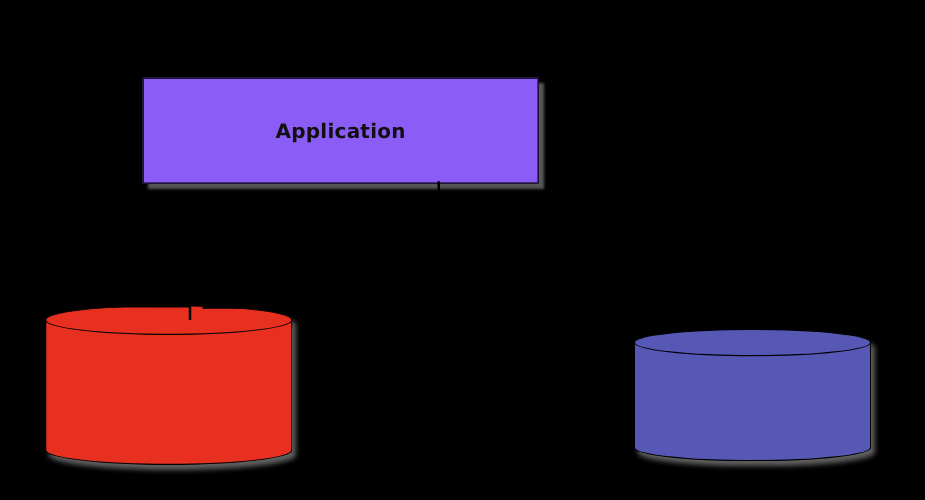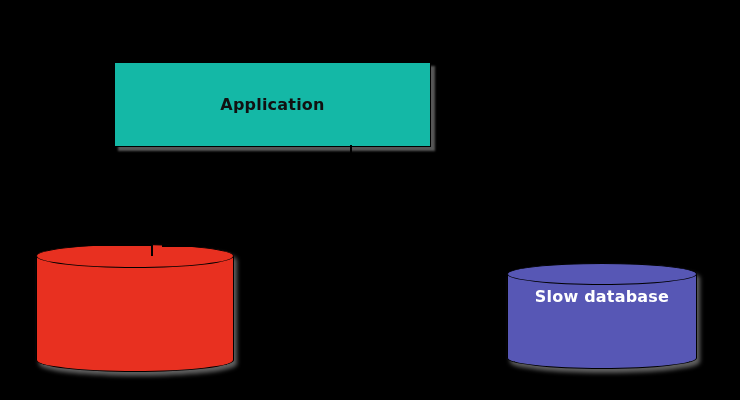--- a/index.html
+++ b/index.html
@@ -97,34 +97,33 @@
     z-index: 5;
   }
   .dash-a { left: 60px;  top: 244px; width: 92px; }
   .dash-b { left: 162px; top: 245px; width: 72px; }
 </style>
 </head>
 <body>
 
 <div class="canvas" style="background: rgb(0, 0, 0);">
 
-  <div class="app-box" style="background: #14b8a6;">
+  <div class="app-box" style="background: #8b5cf6;">
     <span class="node-label" style="color: rgb(17, 17, 17);">Application</span>
   </div>
 
   <div class="tick tick-app-bottom" style="background: rgb(0, 0, 0);"></div>
 
   <div class="cylinder cyl-memcached">
     <div class="cyl-body" style="background: rgb(232, 48, 32);"></div>
     <div class="cyl-top" style="background: rgb(232, 48, 32);"></div>
   </div>
 
   <div class="tick tick-memcached-top" style="background: rgb(0, 0, 0);"></div>
   <div class="dash dash-a" style="background: rgb(0, 0, 0);"></div>
   <div class="dash dash-b" style="background: rgb(0, 0, 0);"></div>
 
   <div class="cylinder cyl-slowdb">
     <div class="cyl-body" style="background: rgb(87, 87, 181);"></div>
     <div class="cyl-top" style="background: rgb(87, 87, 181);"></div>
-    <div class="cyl-label node-label" style="color: rgb(255, 255, 255);">Slow database</div>
   </div>
 
 </div>
 
 </body></html>

